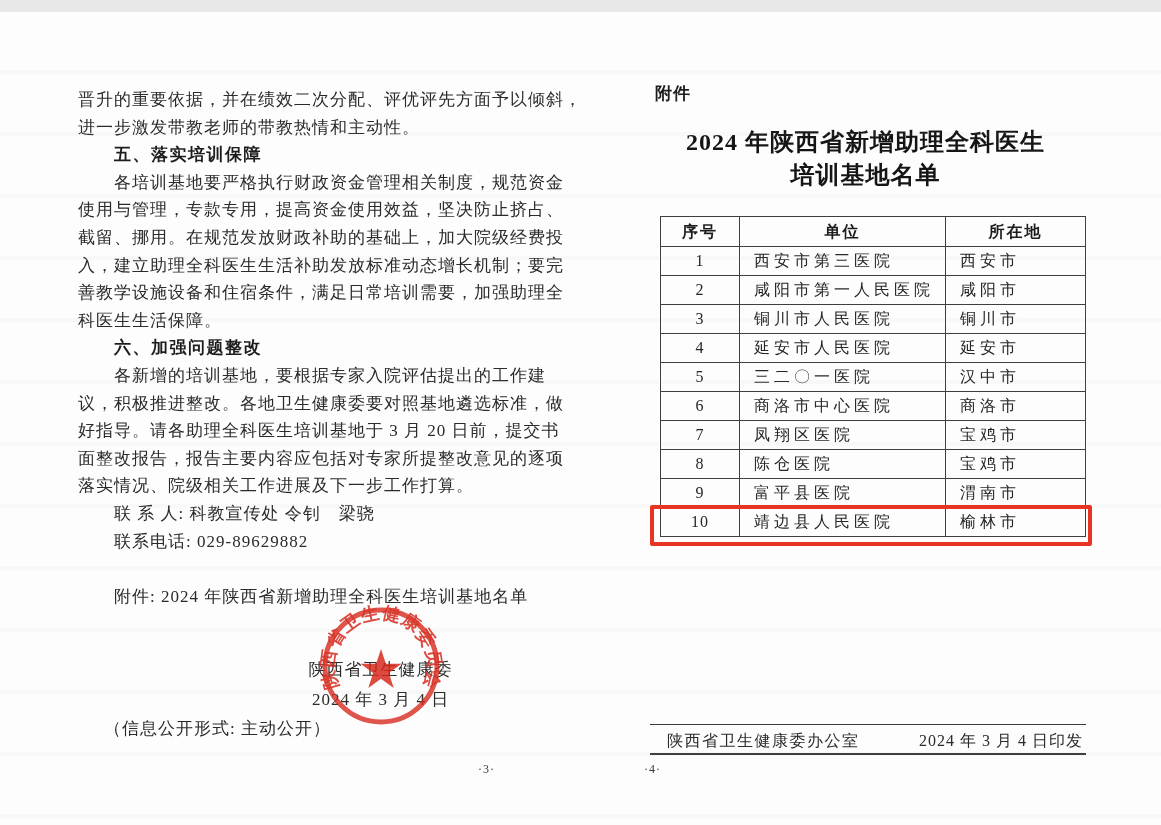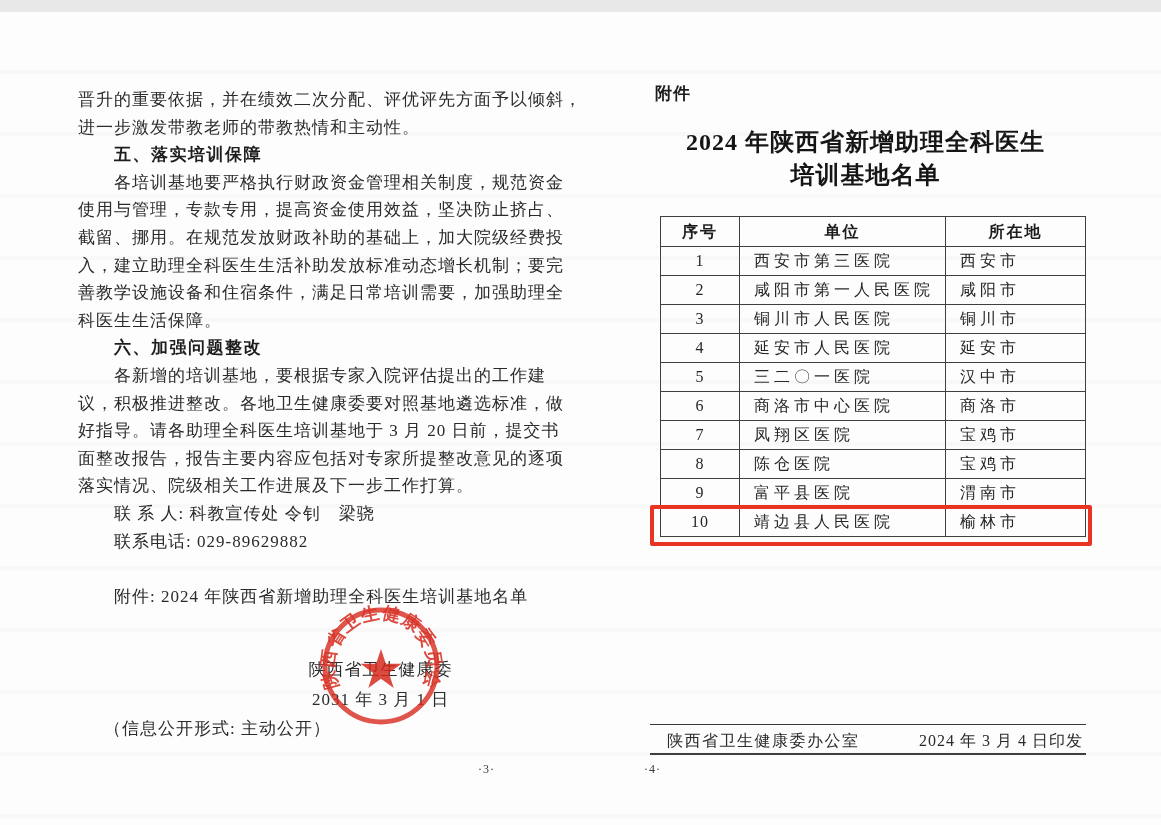--- a/index.html
+++ b/index.html
@@ -81,21 +81,21 @@
       <div class="tline body">好指导。请各助理全科医生培训基地于 3 月 20 日前，提交书</div>
       <div class="tline body">面整改报告，报告主要内容应包括对专家所提整改意见的逐项</div>
       <div class="tline body">落实情况、院级相关工作进展及下一步工作打算。</div>
       <div class="tline indent">联 系 人: 科教宣传处 令钊　梁骁</div>
       <div class="tline indent">联系电话: 029-89629882</div>
       <div class="tline spacer"></div>
       <div class="tline indent">附件: 2024 年陕西省新增助理全科医生培训基地名单</div>
     </div>
 
   <div class="sig sig-org">陕西省卫生健康委</div>
-  <div class="sig sig-date">2031 年 3 月 1 日</div>
+  <div class="sig sig-date">2024 年 3 月 4 日</div>
 
   <svg class="stamp" viewBox="0 0 124 124" xmlns="http://www.w3.org/2000/svg">
     <circle cx="62" cy="62" r="56" fill="none" stroke="#d6271a" stroke-width="5" opacity="0.85"></circle>
     <path id="seal-arc" d="M 21.3 85.5 A 47 47 0 1 1 102.7 85.5" fill="none"></path>
     <text font-size="18" font-weight="bold" fill="#d6271a" opacity="0.9" font-family="Liberation Serif, DejaVu Serif, serif">
       <textPath href="#seal-arc" startOffset="3" textLength="190" lengthAdjust="spacing">陕西省卫生健康委员会</textPath>
     </text>
     <polygon points="62,45 66.9,59.8 82.5,59.8 69.9,69.1 74.7,84 62,74.8 49.3,84 54.1,69.1 41.5,59.8 57.1,59.8" fill="#d6271a" opacity="0.9"></polygon>
   </svg>
 

